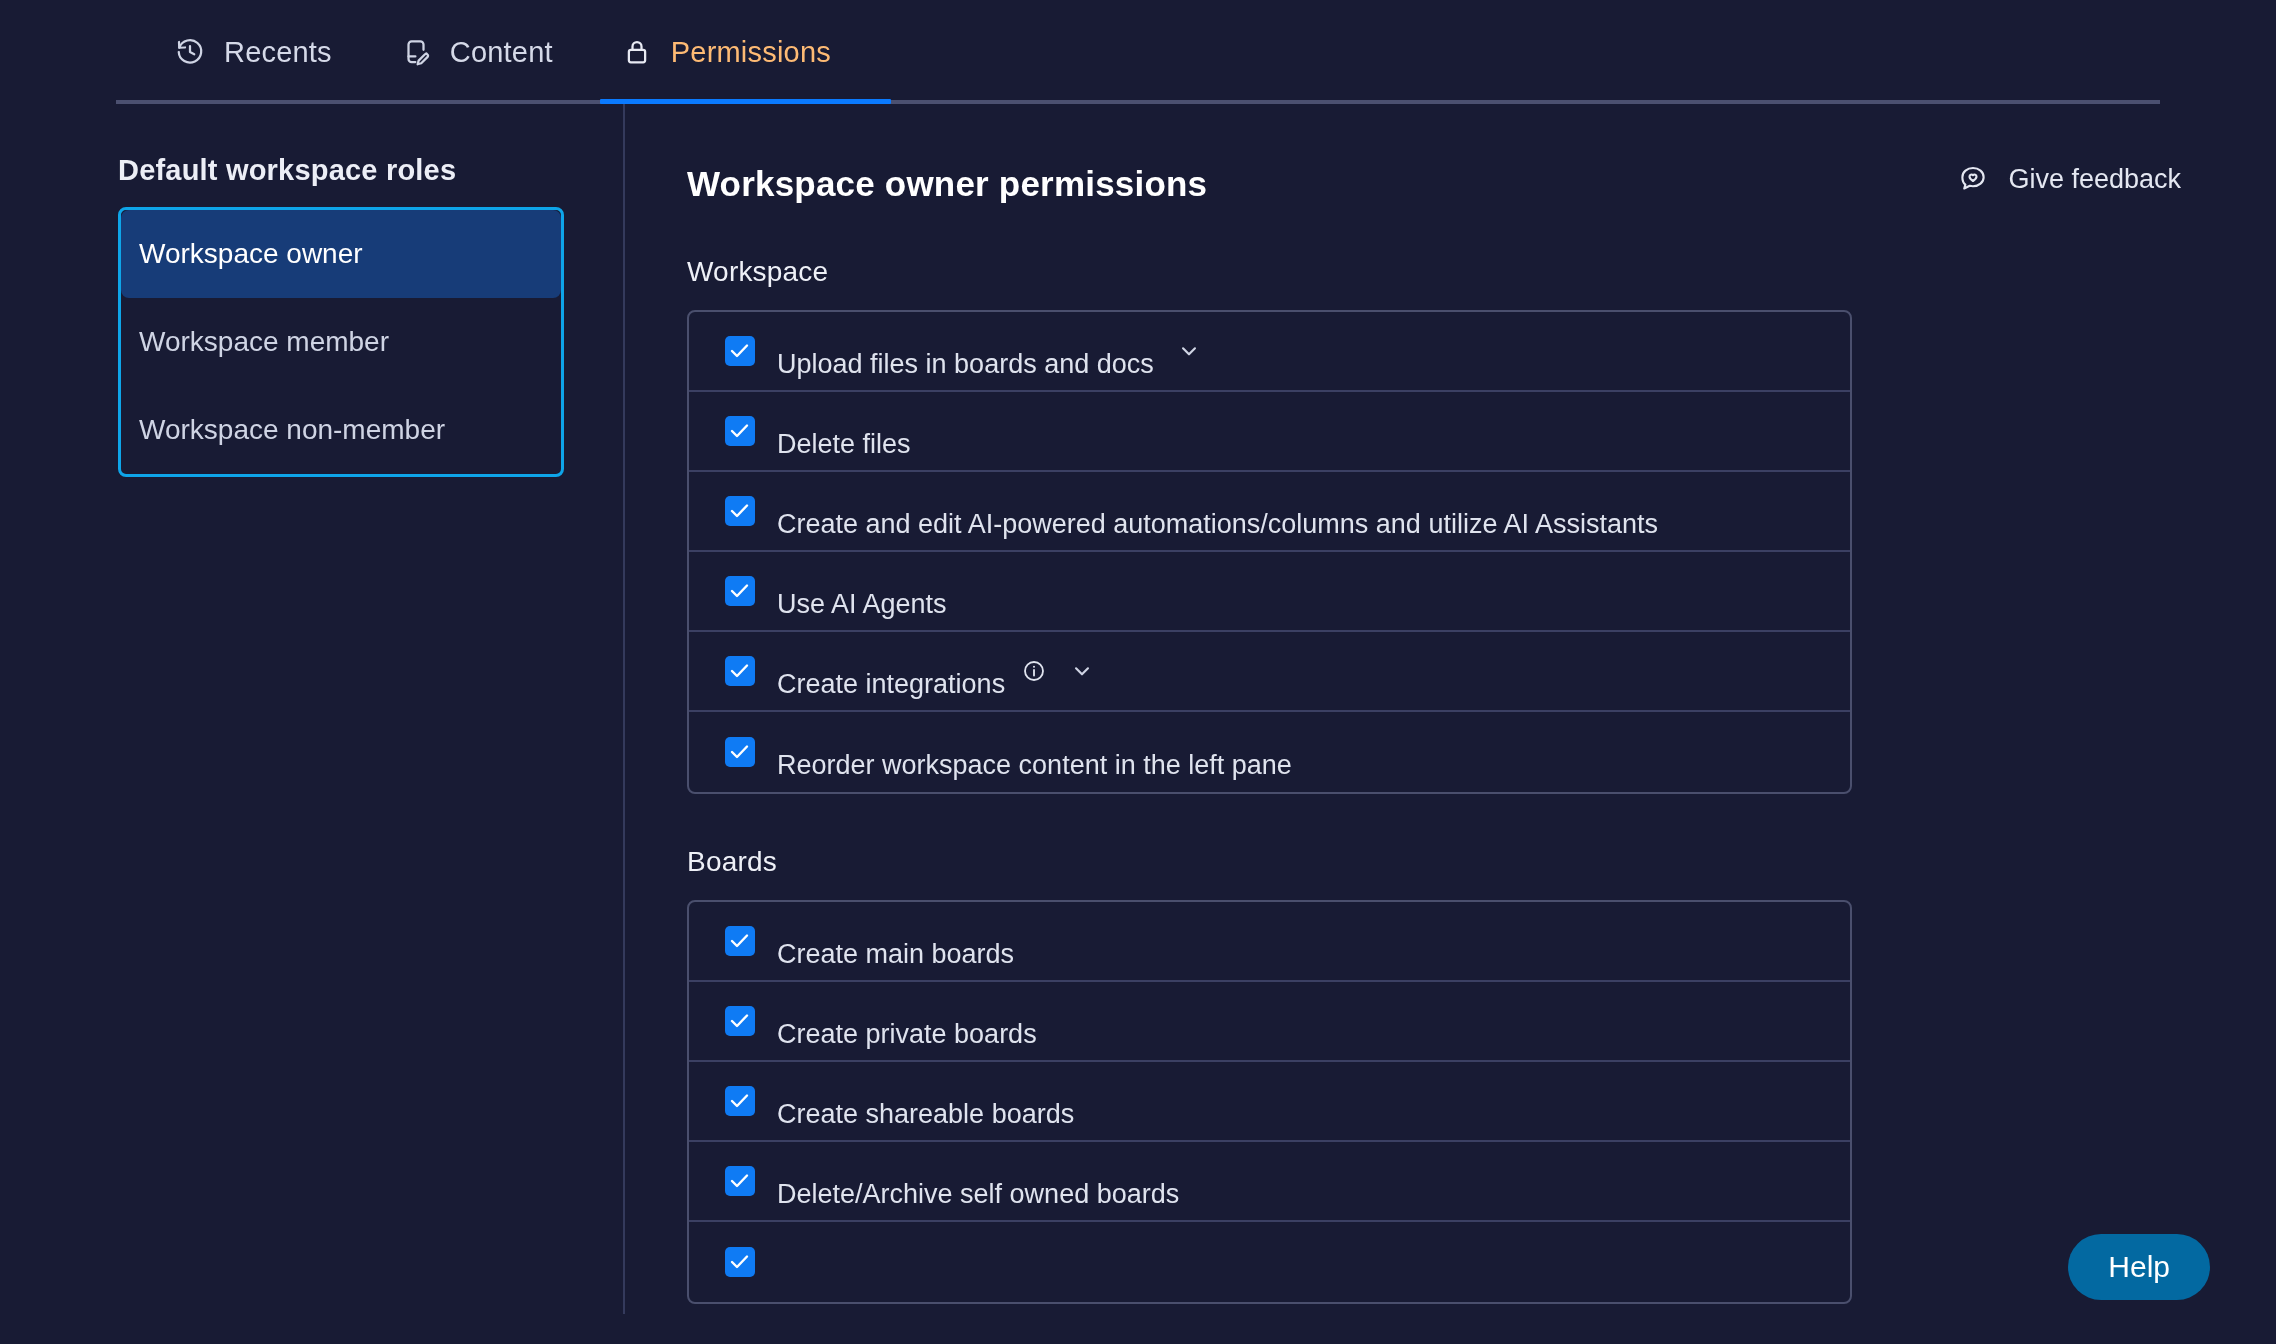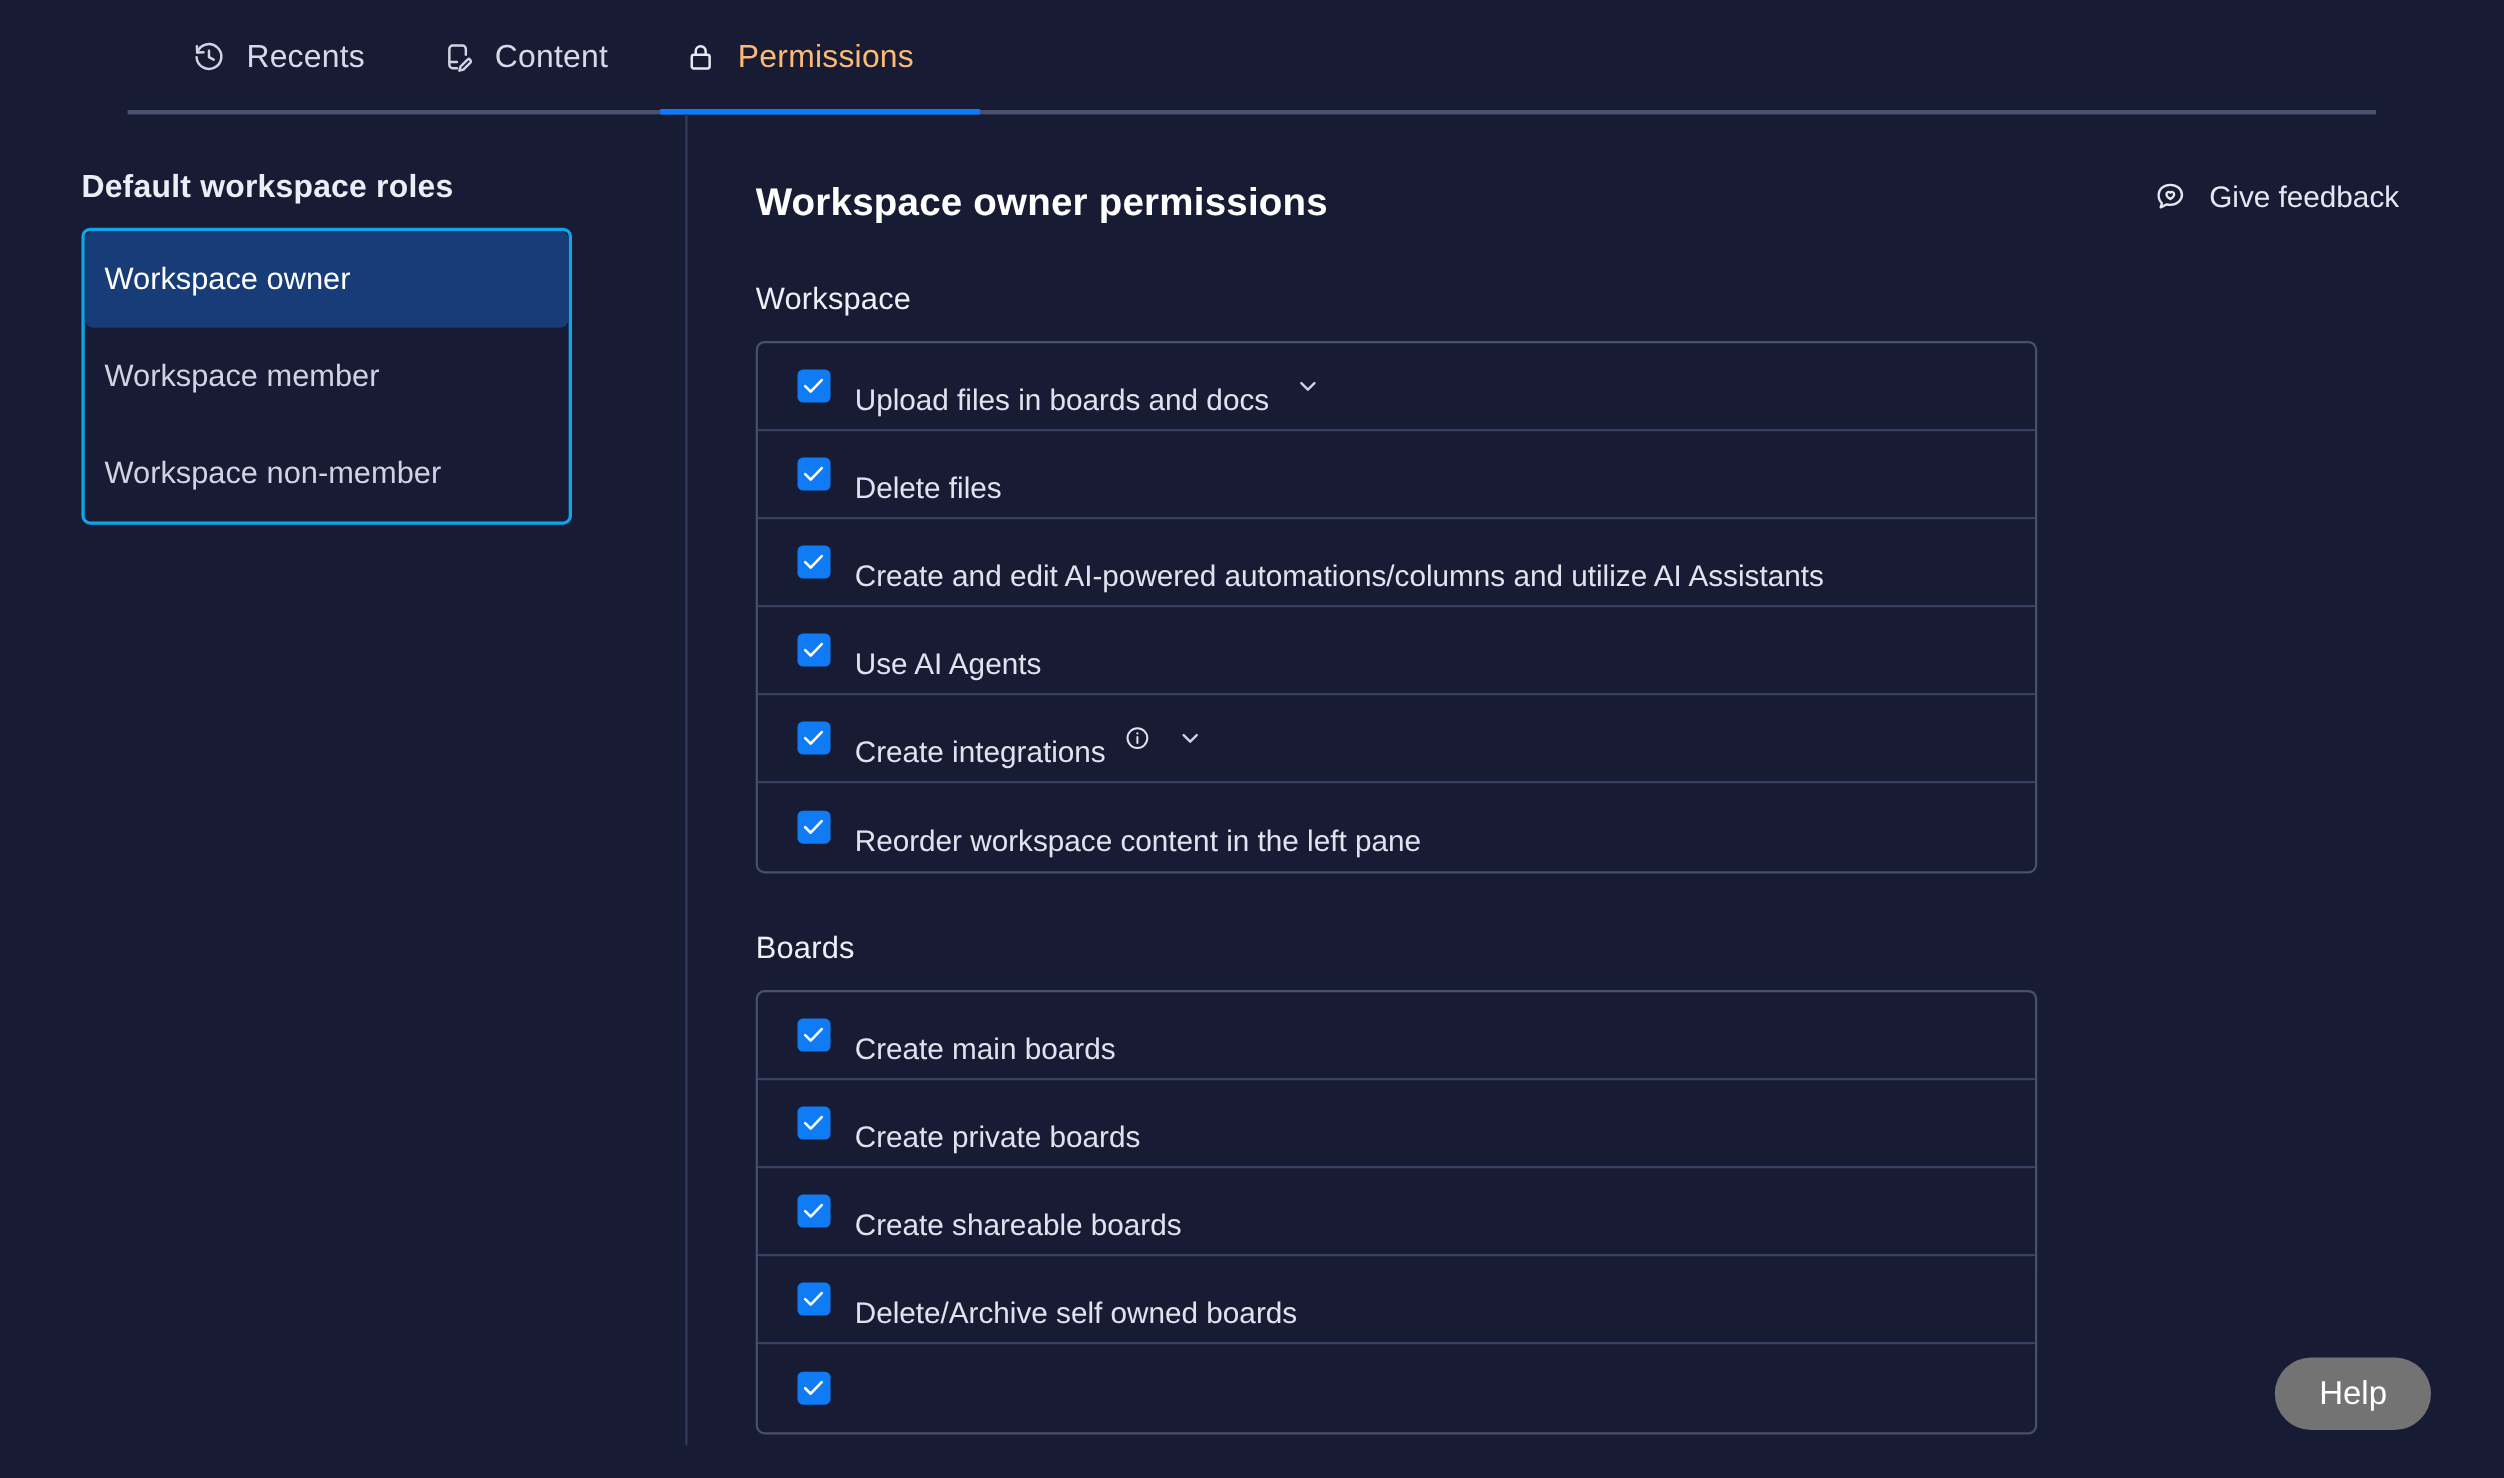--- a/index.html
+++ b/index.html
@@ -57,21 +57,21 @@
 
   
   .body {
     display: flex;
     height: calc(1344px - 104px);
   }
 
   
   .sidebar {
     width: 625px;
-    padding-left: 74px;
+    padding-left: 118px;
     padding-top: 50px;
     position: relative;
     flex: 0 0 625px;
   }
   .sidebar-title {
     color: #eceef6;
     font-size: 29px;
     font-weight: bold;
     letter-spacing: .2px;
     margin-bottom: 20px;
@@ -181,21 +181,21 @@
     margin-top: 27px;
   }
   .chev { margin-left: 22px; display: flex; align-items: center; cursor: pointer; }
   .infoi { margin-left: 16px; display: flex; align-items: center; cursor: pointer; }
 
   
   .help-btn {
     position: absolute;
     right: 66px;
     bottom: 44px;
-    background: #737373;
+    background: #0369a1;
     color: #ffffff;
     font-size: 30px;
     border-radius: 34px;
     padding: 16px 40px;
     cursor: pointer;
     border: none;
     font-family: "Liberation Sans", sans-serif;
   }
 </style>
 </head>

